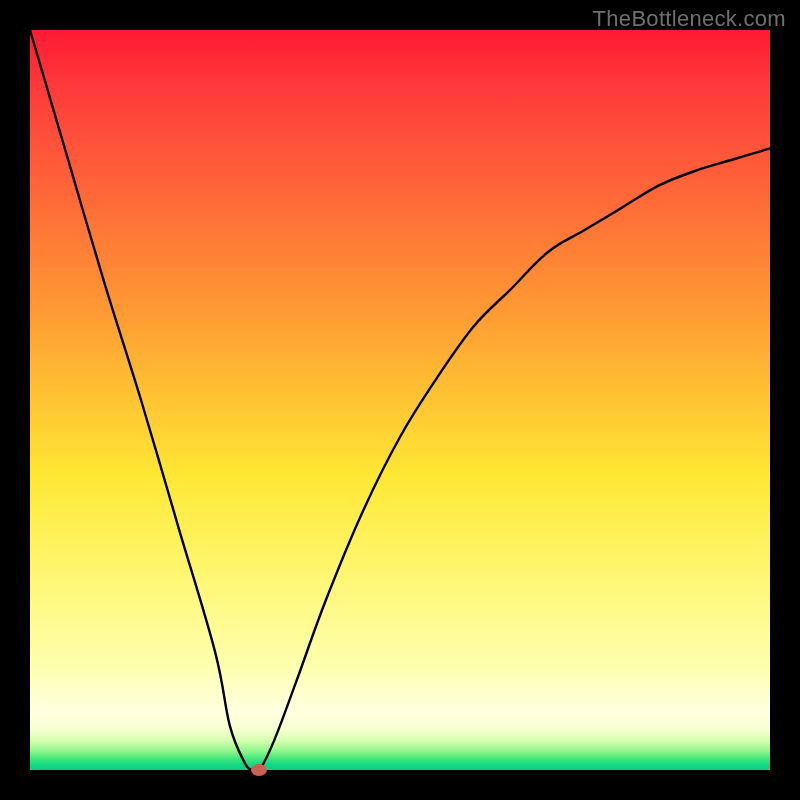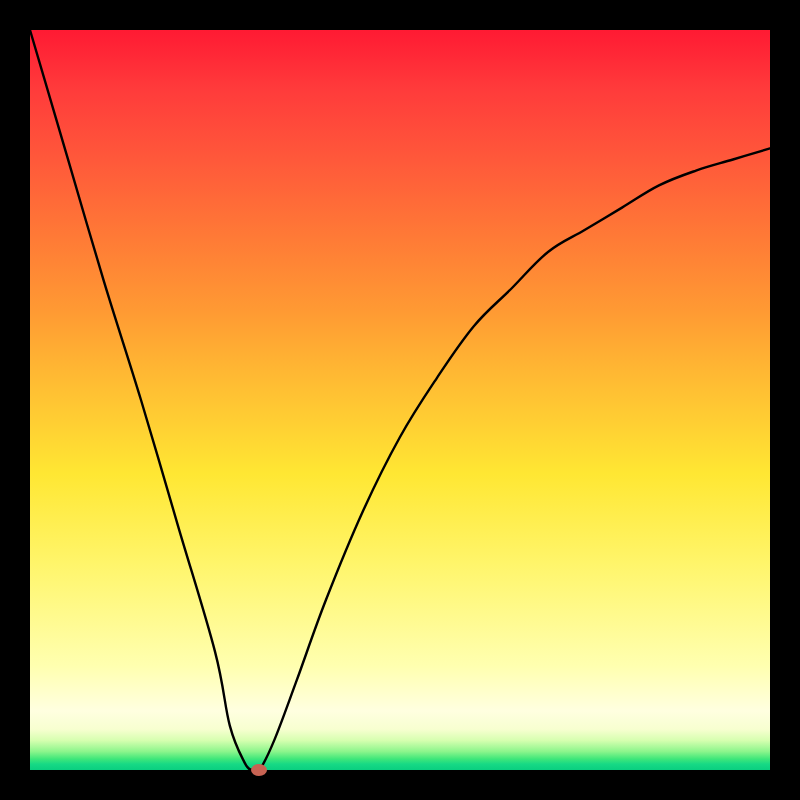--- a/index.html
+++ b/index.html
@@ -69,20 +69,21 @@
     border-radius: 50%;
     background: #c76353;
     transform: translate(-50%, -50%);
   }
 </style>
 </head>
 <body>
 
 <div class="frame">
 
+  <div class="watermark">TheBottleneck.com</div>
 
   <div class="plot-area">
     <svg class="curve" viewBox="0 0 740 740" preserveAspectRatio="none">
       <path fill="none" stroke="#000" stroke-width="2.4" stroke-linejoin="round" stroke-linecap="round" d="M 0,0 C 6.66,22.644000000000013 23.68,80.51200000000009 37,125.80000000000007 C 50.32,171.08800000000005 60.68,207.64399999999998 74,251.59999999999997 C 87.32,295.5559999999999 97.68,326.044 111,370 C 124.32,413.956 134.68,450.51199999999994 148,495.79999999999995 C 161.32,541.088 175.676,585.636 185,621.6 C 194.324,657.5640000000001 194.472,675.62 199.8,695.6 C 205.12800000000001,715.58 210.60399999999998,724.6080000000001 214.6,732.6 C 218.596,740.592 219.33599999999998,738.668 222,740 C 224.66400000000002,741.332 225.404,745.328 229.4,740 C 233.39600000000002,734.672 237.54000000000002,726.384 244.20000000000002,710.4 C 250.86,694.4159999999999 257.07599999999996,676.508 266.4,651.2 C 275.724,625.892 284.012,600.4359999999999 296,569.8 C 307.988,539.164 319.68,510.304 333,481 C 346.32,451.696 356.68,430.976 370,407 C 383.32,383.024 393.68000000000006,367.78 407.00000000000006,347.79999999999995 C 420.32000000000005,327.81999999999994 430.68,311.984 444,296 C 457.32,280.016 467.68,272.32 481,259 C 494.32,245.68 504.68,232.65599999999998 518,222 C 531.32,211.34400000000002 541.68,207.79200000000006 555,199.80000000000007 C 568.32,191.80800000000008 578.68,185.59200000000004 592,177.60000000000002 C 605.32,169.608 615.68,162.06 629,155.39999999999998 C 642.32,148.73999999999995 652.68,145.26199999999992 666,140.5999999999999 C 679.32,135.9379999999999 689.68,133.49599999999998 703,129.5 C 716.32,125.50400000000002 733.34,120.39799999999998 740,118.39999999999998"></path>
     </svg>
     <div class="marker" style="left: 229.4px; top: 740px;"></div>
   </div>
 
 </div>
 

